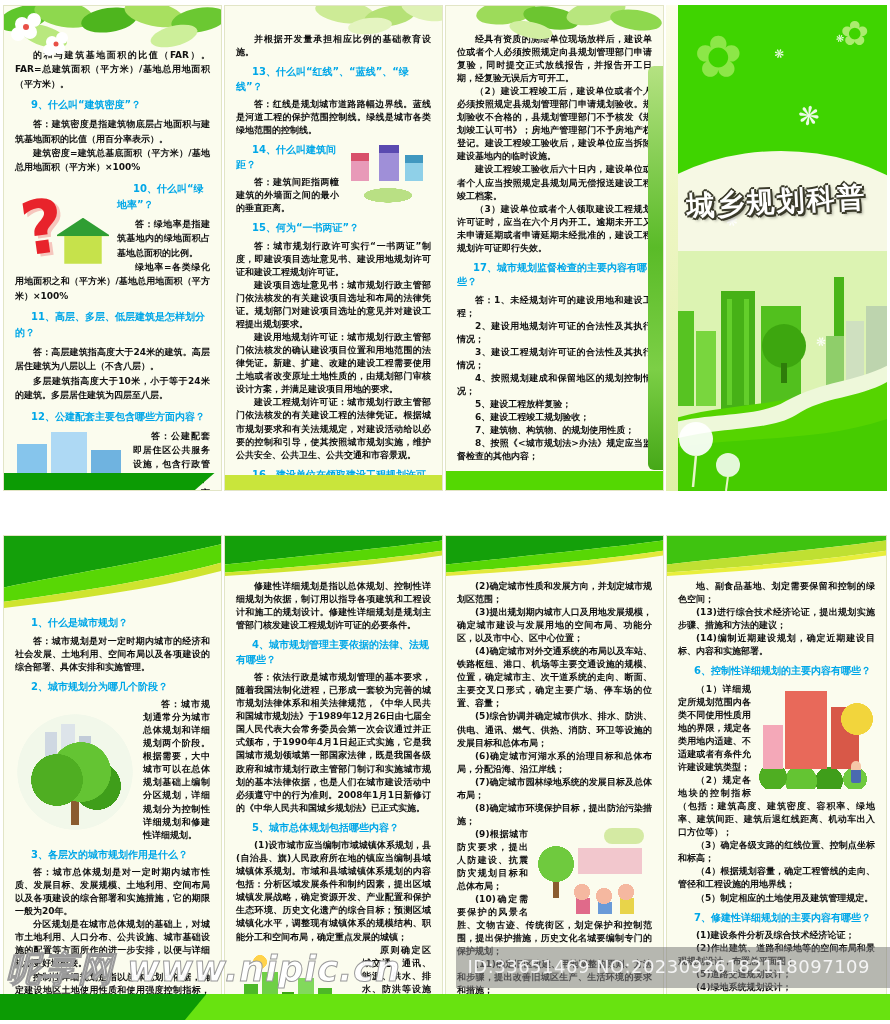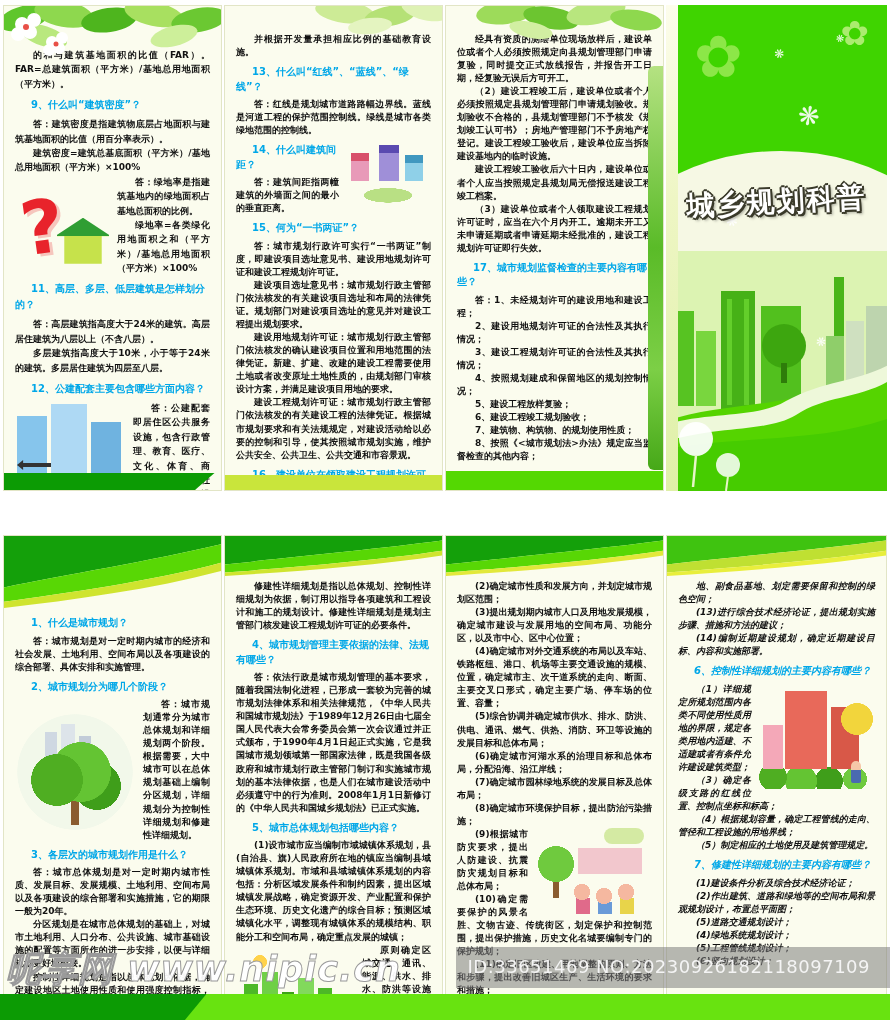--- a/index.html
+++ b/index.html
@@ -8,21 +8,21 @@
 
   
   .panel{position:absolute;background:#fbfcee;border:1px solid #e2e5c6;box-sizing:border-box;overflow:hidden;}
   .t1{left:3px;top:5px;width:219px;height:486px;}
   .t2{left:224px;top:5px;width:219px;height:486px;}
   .t3{left:445px;top:5px;width:219px;height:486px;}
   .cover{left:666px;top:5px;width:221px;height:486px;background:#f6f8e4;border:none;}
   .b1{left:3px;top:535px;width:219px;height:483px;}
   .b2{left:224px;top:535px;width:219px;height:483px;}
   .b3{left:445px;top:535px;width:219px;height:483px;}
-  .b4{left:666px;top:535px;width:221px;height:483px;font-style:italic;}
+  .b4{left:666px;top:535px;width:221px;height:483px;}
 
   .panel-body{position:relative;padding:42px 11px 20px;font-size:9px;line-height:1.45;color:#111;
               font-weight:bold;z-index:2;}
   .t1 .panel-body{line-height:1.6;}
   .t2 .panel-body,.t3 .panel-body{padding-top:27px;}
   .b1 .panel-body{padding-top:74px;}
   .b2 .panel-body,.b3 .panel-body,.b4 .panel-body{padding-top:44px;}
 
   .qa-para{text-align:justify;text-indent:2em;margin:0;}
   .qa-heading{color:#00a7e8;font-size:10px;font-weight:bold;margin:6px 0 4px;text-indent:1.6em;}
@@ -171,20 +171,21 @@
           <circle cx="45" cy="44" r="6" fill="#fff"></circle>
         <circle cx="52" cy="38" r="2.5" fill="#e85048"></circle>
       </g>
     </svg>
     <div class="panel-body" data-name="panel-top-1-content">
         <div class="qa-para" data-name="answer-paragraph">的和与建筑基地面积的比值（FAR）。FAR=总建筑面积（平方米）/基地总用地面积（平方米）。</div>
         <div class="qa-heading" data-name="question-9-heading">9、什么叫“建筑密度”？</div>
         <div class="qa-para" data-name="answer-paragraph">答：建筑密度是指建筑物底层占地面积与建筑基地面积的比值（用百分率表示）。</div>
         <div class="qa-para" data-name="answer-paragraph">建筑密度=建筑总基底面积（平方米）/基地总用地面积（平方米）×100%</div>
         <div class="illu" data-name="question-mark-house-illustration"></div>
+        <div class="qa-heading" data-name="question-10-heading">10、什么叫“绿地率”？</div>
         <div class="qa-para" data-name="answer-paragraph">答：绿地率是指建筑基地内的绿地面积占基地总面积的比例。</div>
         <div class="qa-para" data-name="answer-paragraph">绿地率=各类绿化用地面积之和（平方米）/基地总用地面积（平方米）×100%</div>
         <div class="qa-heading" data-name="question-11-heading">11、高层、多层、低层建筑是怎样划分的？</div>
         <div class="qa-para" data-name="answer-paragraph">答：高层建筑指高度大于24米的建筑。高层居住建筑为八层以上（不含八层）。</div>
         <div class="qa-para" data-name="answer-paragraph">多层建筑指高度大于10米，小于等于24米的建筑。多层居住建筑为四层至八层。</div>
         <div class="qa-heading" data-name="question-12-heading">12、公建配套主要包含哪些方面内容？</div>
         <div class="illu" data-name="school-buildings-illustration"></div>
         <div class="qa-para" data-name="answer-paragraph">答：公建配套即居住区公共服务设施，包含行政管理、教育、医疗、文化、体育、商业、金融邮电、社区服务、市政设施、其他等类别。</div>
       </div>
     <div class="bar bar-dark" data-name="green-bar-bottom"></div>
@@ -344,20 +345,21 @@
       <path d="M0,50 C60,38 150,24 220,8 V26 C150,44 60,56 0,64 Z" fill="#bfe032"></path>
       <path d="M0,64 C60,56 150,44 220,26 V34 C150,52 70,62 0,70 Z" fill="#e8ee3c"></path>
     </svg>
     <div class="panel-body" data-name="panel-bottom-4-content">
         <div class="qa-para" data-name="answer-paragraph">地、副食品基地、划定需要保留和控制的绿色空间；</div>
         <div class="qa-para" data-name="answer-paragraph">(13)进行综合技术经济论证，提出规划实施步骤、措施和方法的建议；</div>
         <div class="qa-para" data-name="answer-paragraph">(14)编制近期建设规划，确定近期建设目标、内容和实施部署。</div>
         <div class="qa-heading" data-name="question-6-heading">6、控制性详细规划的主要内容有哪些？</div>
         <div class="illu" data-name="red-buildings-illustration"></div>
         <div class="qa-para" data-name="answer-paragraph">（1）详细规定所规划范围内各类不同使用性质用地的界限，规定各类用地内适建、不适建或者有条件允许建设建筑类型；</div>
+        <div class="qa-para" data-name="answer-paragraph">（2）规定各地块的控制指标（包括：建筑高度、建筑密度、容积率、绿地率、建筑间距、建筑后退红线距离、机动车出入口方位等）；</div>
         <div class="qa-para" data-name="answer-paragraph">（3）确定各级支路的红线位置、控制点坐标和标高；</div>
         <div class="qa-para" data-name="answer-paragraph">（4）根据规划容量，确定工程管线的走向、管径和工程设施的用地界线；</div>
         <div class="qa-para" data-name="answer-paragraph">（5）制定相应的土地使用及建筑管理规定。</div>
         <div class="qa-heading" data-name="question-7-heading">7、修建性详细规划的主要内容有哪些？</div>
         <div class="qa-para" data-name="answer-paragraph">(1)建设条件分析及综合技术经济论证；</div>
         <div class="qa-para" data-name="answer-paragraph">(2)作出建筑、道路和绿地等的空间布局和景观规划设计，布置总平面图；</div>
         <div class="qa-para" data-name="answer-paragraph">(5)道路交通规划设计；</div>
         <div class="qa-para" data-name="answer-paragraph">(4)绿地系统规划设计；</div>
         <div class="qa-para" data-name="answer-paragraph">(5)工程管线规划设计；</div>
         <div class="qa-para" data-name="answer-paragraph">(6)竖向规划设计；</div>

